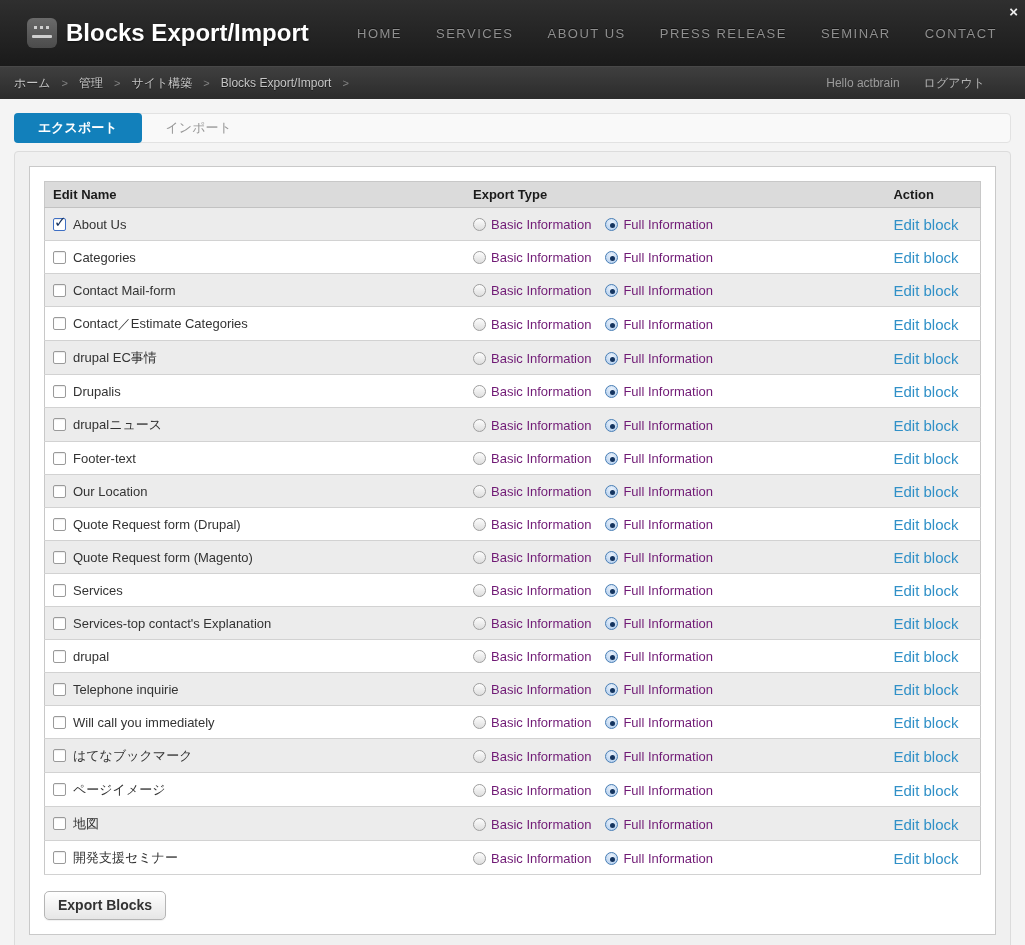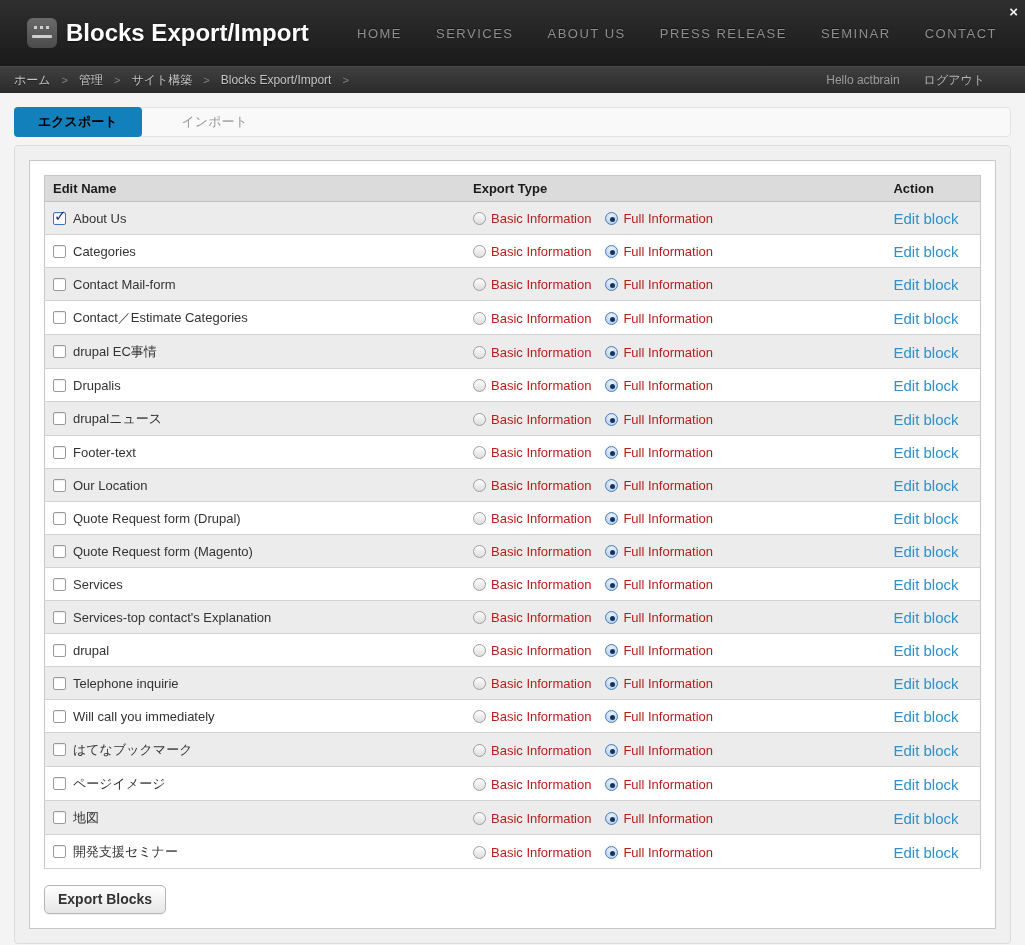--- a/index.html
+++ b/index.html
@@ -71,21 +71,21 @@
     top: 4px; right: 7px;
     color: #eee;
     font-size: 15px;
     font-weight: bold;
     line-height: 1;
     cursor: pointer;
   }
 
   
   .breadcrumb-bar {
-    height: 27px;
+    height: 33px;
     background: linear-gradient(#3f3f3f, #2b2b2b);
     border-top: 1px solid #484848;
     display: flex;
     align-items: center;
     padding: 0 40px 0 14px;
     font-size: 12px;
   }
   .breadcrumb { display: flex; align-items: center; gap: 11px; }
   .crumb { color: #c6c6c6; cursor: pointer; text-shadow: 0 1px 0 rgba(0,0,0,.5); }
   .crumb-sep { color: #828282; font-size: 11px; }
@@ -107,24 +107,24 @@
   .tab {
     display: flex;
     align-items: center;
     padding: 0 24px;
     font-size: 13px;
     color: #999;
     cursor: pointer;
   }
   .tab.active {
     background: var(--accent-blue);
-    color: #000000;
+    color: #ffffff;
     font-weight: bold;
     border-radius: 4px;
-    margin: -1px 16px -1px -1px;
+    margin: -1px 0 -1px -1px;
   }
 
   .content-card {
     margin-top: 8px;
     background: #f0f0f0;
     border: 1px solid #dcdcdc;
     border-radius: 4px;
     padding: 14px;
   }
   .inner-panel {
@@ -199,21 +199,21 @@
     background: radial-gradient(circle at 50% 30%, #eaf2fb 0%, #b9d2ef 80%);
   }
   .radio.selected::after {
     content: "";
     position: absolute;
     width: 5px; height: 5px;
     border-radius: 50%;
     background: #14345f;
     left: 4px; top: 4px;
   }
-  .radio-label { margin-right: 14px; color: #b91c1c; }
+  .radio-label { margin-right: 14px; color: #701a75; }
 
   .edit-link {
     color: var(--link-blue);
     text-decoration: none;
     cursor: pointer;
     font-size: 15px;
     white-space: nowrap;
   }
 
   .export-btn {

